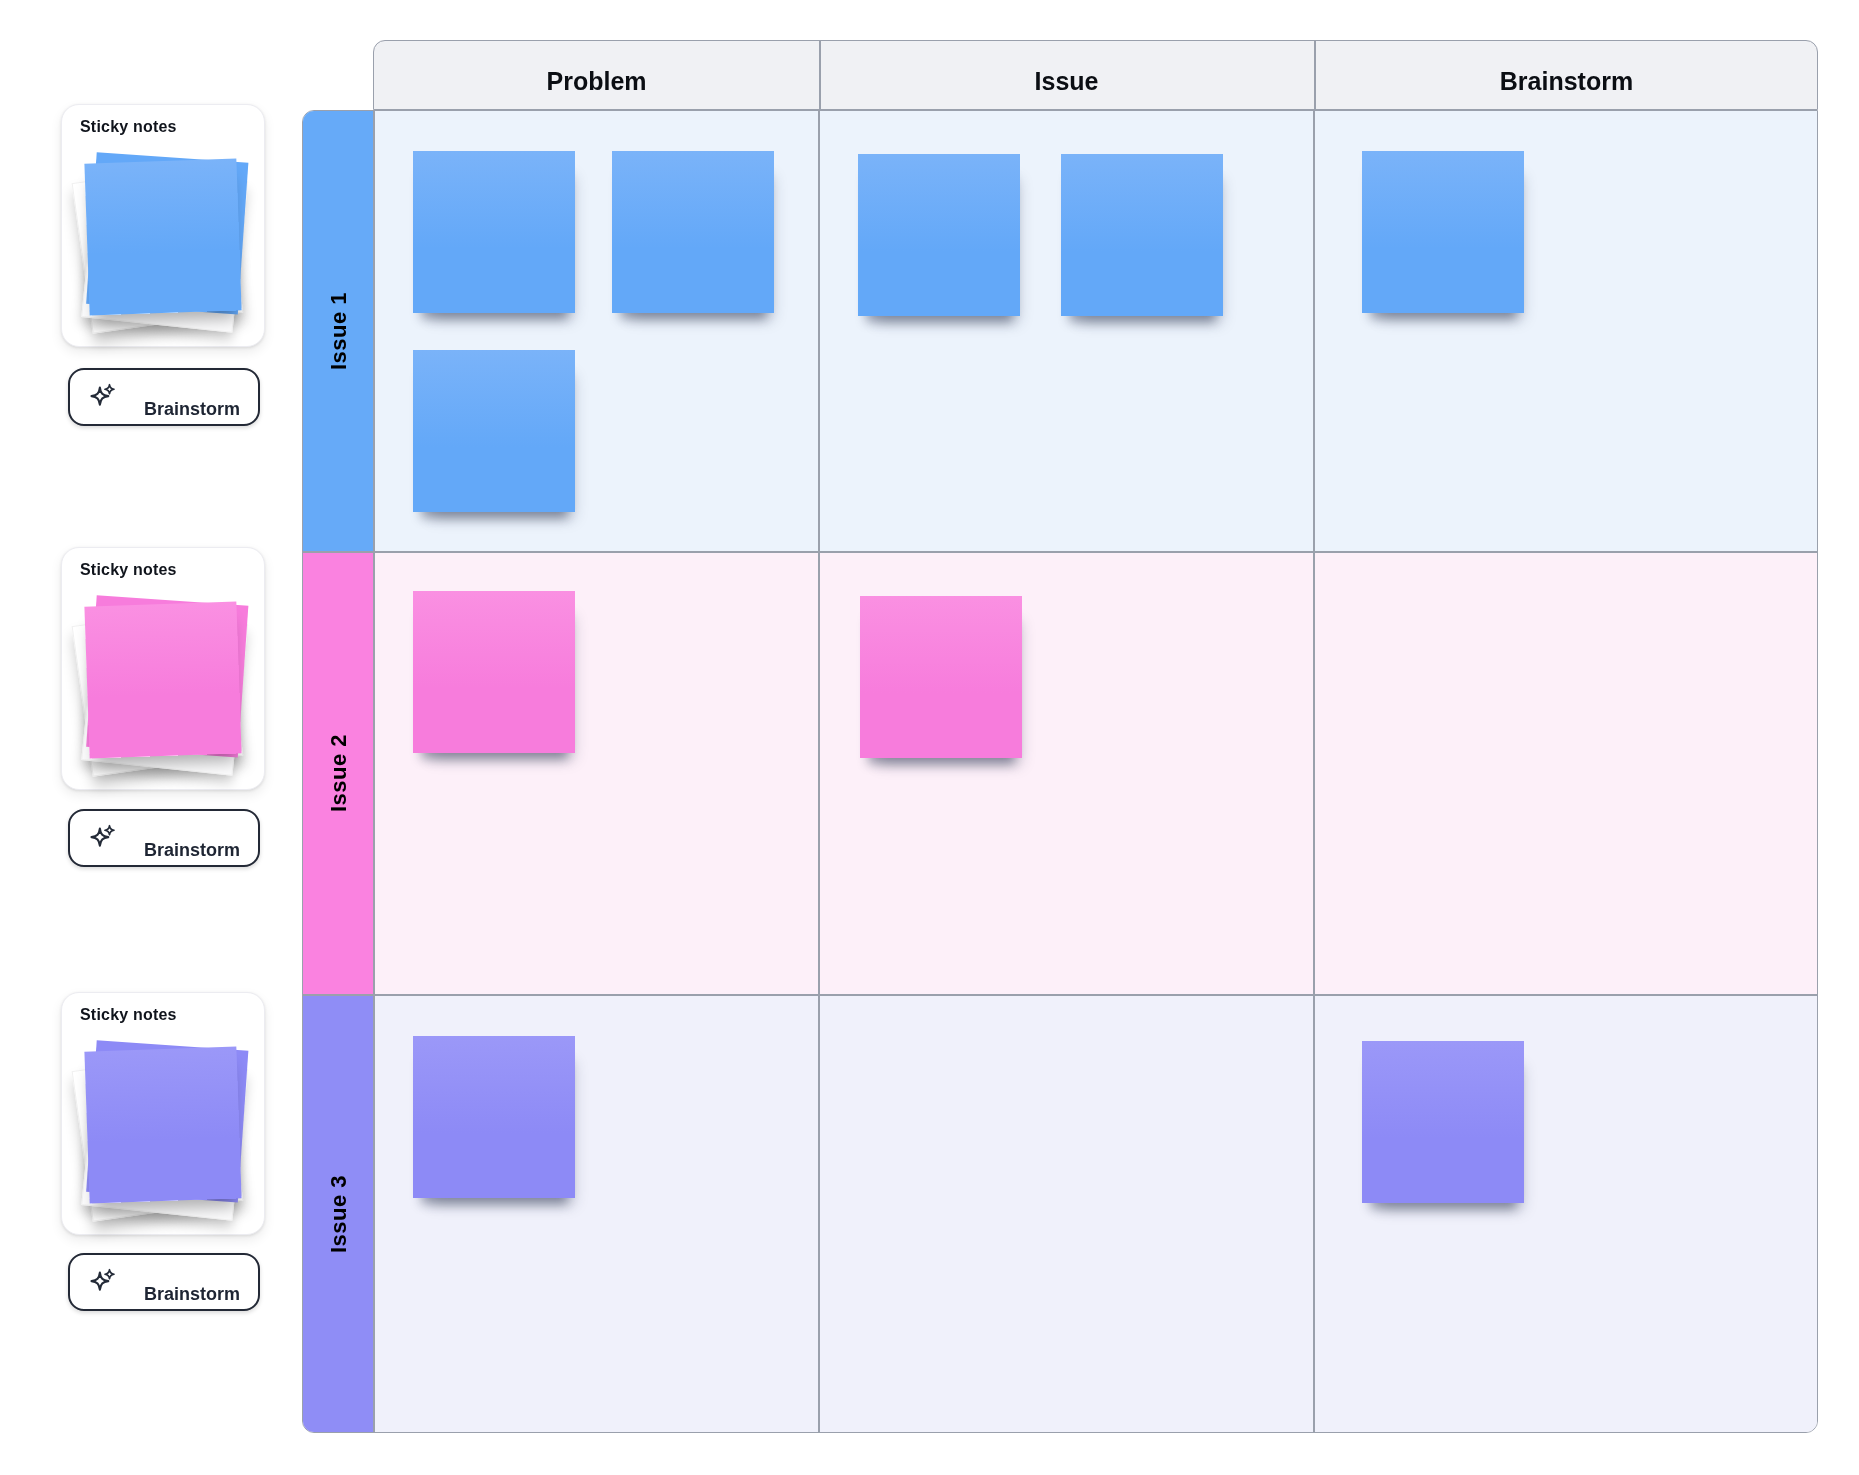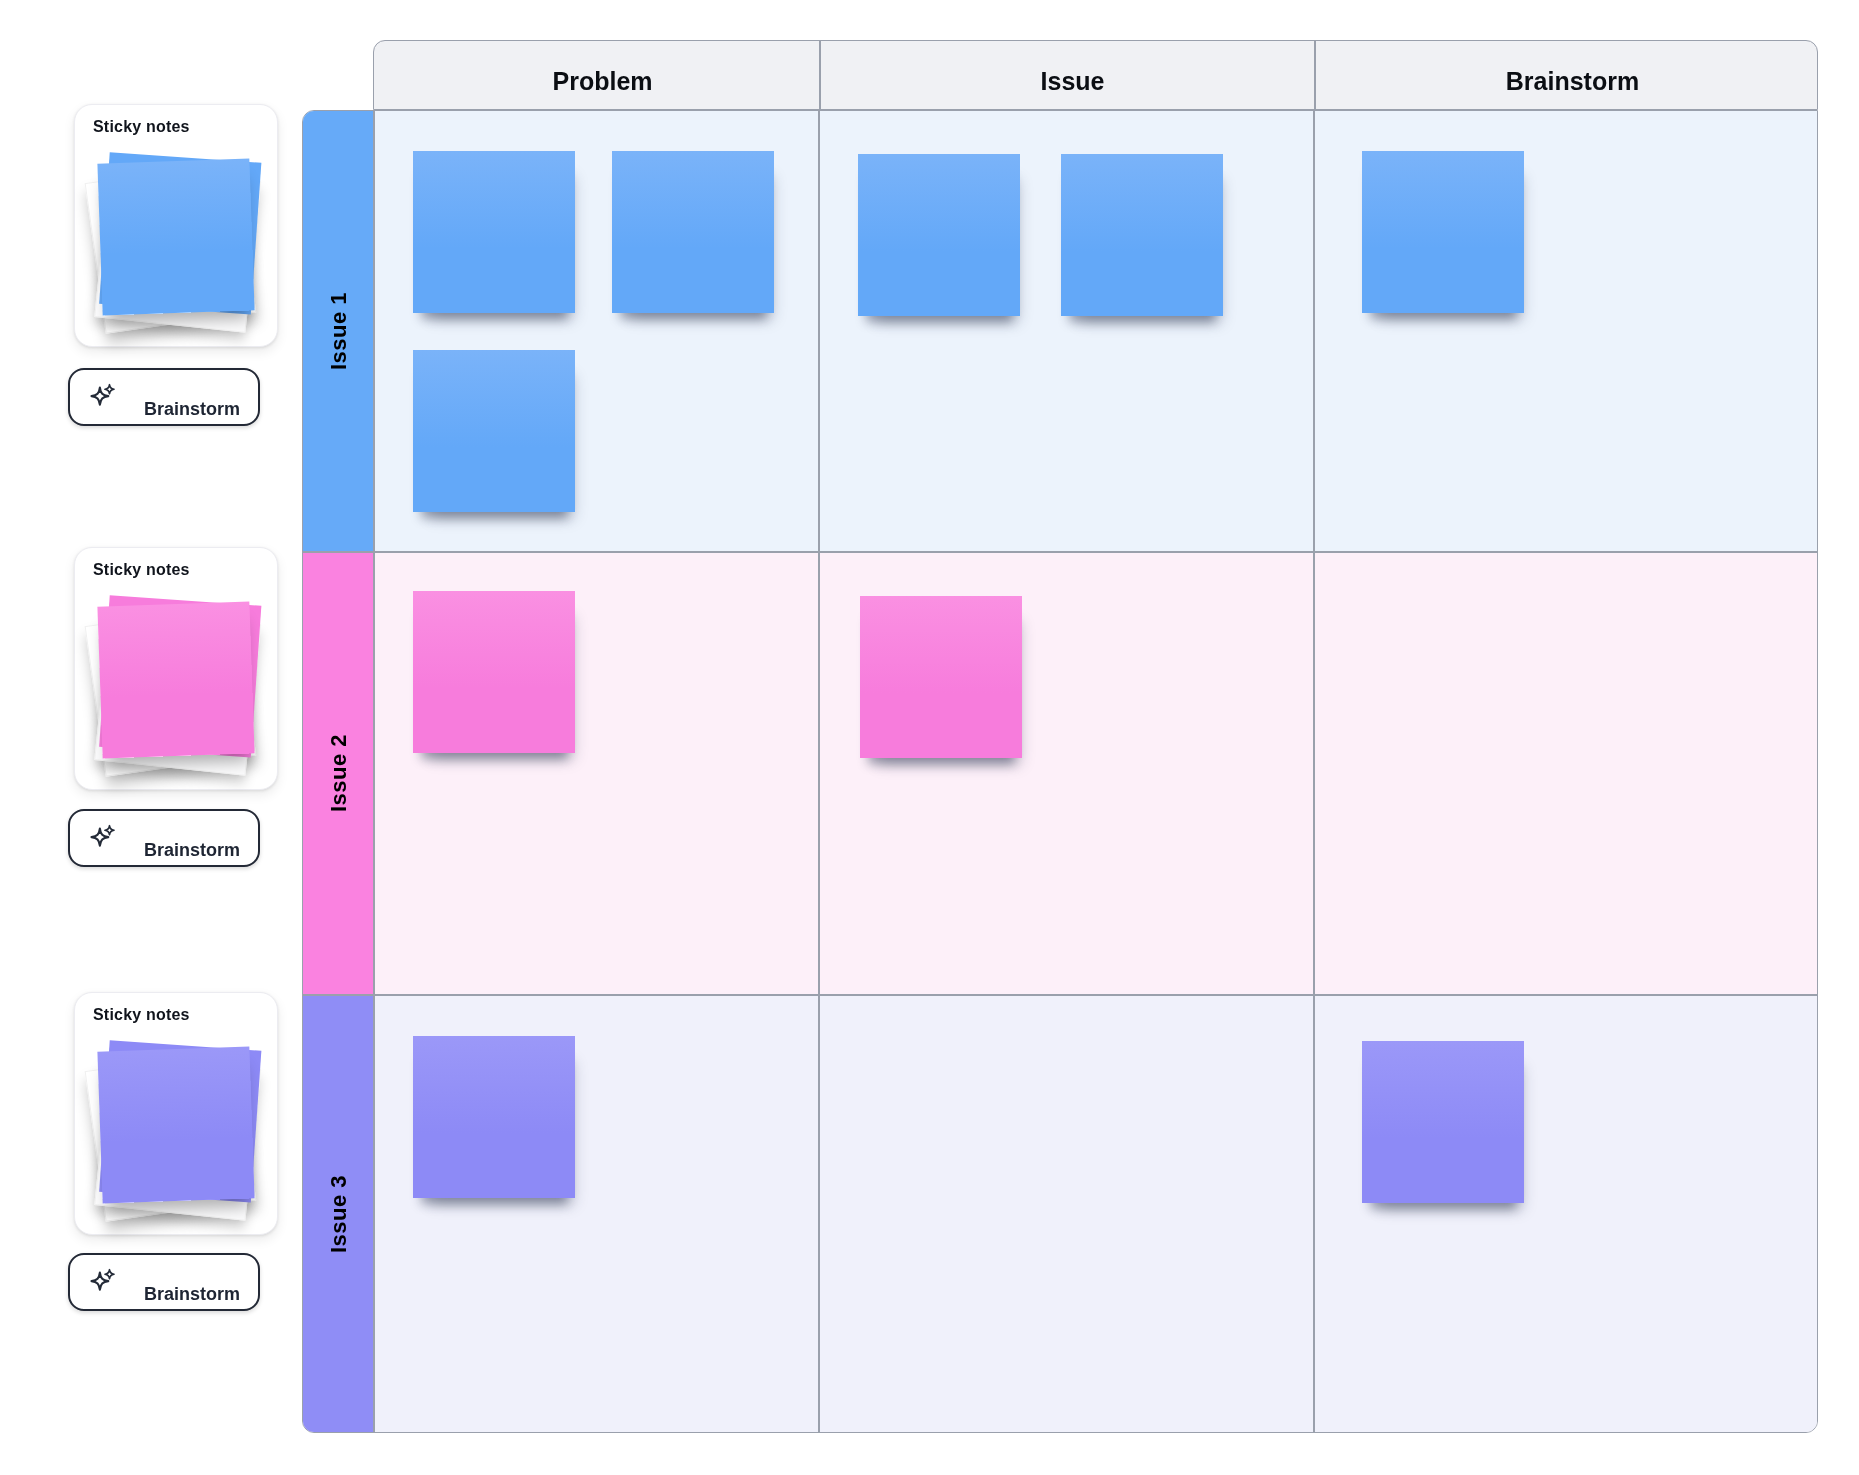--- a/index.html
+++ b/index.html
@@ -4,21 +4,21 @@
 <style>
   html,body { margin:0; padding:0; }
   body {
     width:1859px; height:1475px; position:relative; overflow:hidden;
     background:#ffffff;
     font-family:"Liberation Sans", sans-serif;
   }
 
   
   .panel-card {
-    position:absolute; left:74px; width:202px; height:241px;
+    position:absolute; left:61px; width:202px; height:241px;
     background:#ffffff; border:1px solid #ececf1; border-radius:18px;
     box-shadow:0 1px 3px rgba(0,0,0,.10), 0 5px 12px rgba(0,0,0,.08);
   }
   .panel-card.p0 { top:104px; }
   .panel-card.p1 { top:547px; }
   .panel-card.p2 { top:992px; }
   .panel-title {
     position:absolute; top:13px; left:18px;
     font-size:16px; font-weight:bold; color:#10141c; letter-spacing:.2px;
   }
@@ -54,21 +54,21 @@
   .grid { position:absolute; left:302px; top:40px; width:1516px; height:1393px; }
 
   .grid-header {
     position:absolute; left:71px; top:0; width:1445px; height:70px;
     background:#f0f1f4; border:1.5px solid #9aa0ac;
     border-radius:12px 12px 0 0; box-sizing:border-box;
   }
   .hdr-label {
     position:absolute; top:0; height:80px; display:flex;
     align-items:center; justify-content:center;
-    font-size:25px; font-weight:bold; color:#0b0e13;margin-left:6px;
+    font-size:25px; font-weight:bold; color:#0b0e13;
   }
   .hdr-label.h0 { left:0px;    width:445px; }
   .hdr-label.h1 { left:445px;  width:495px; }
   .hdr-label.h2 { left:940px;  width:505px; }
   .hdr-div { position:absolute; top:0; width:1.5px; height:70px; background:#9aa0ac; }
   .hdr-div.d0 { left:445px; }
   .hdr-div.d1 { left:940px; }
 
   .grid-body {
     position:absolute; left:0; top:70px; width:1516px; height:1323px;

